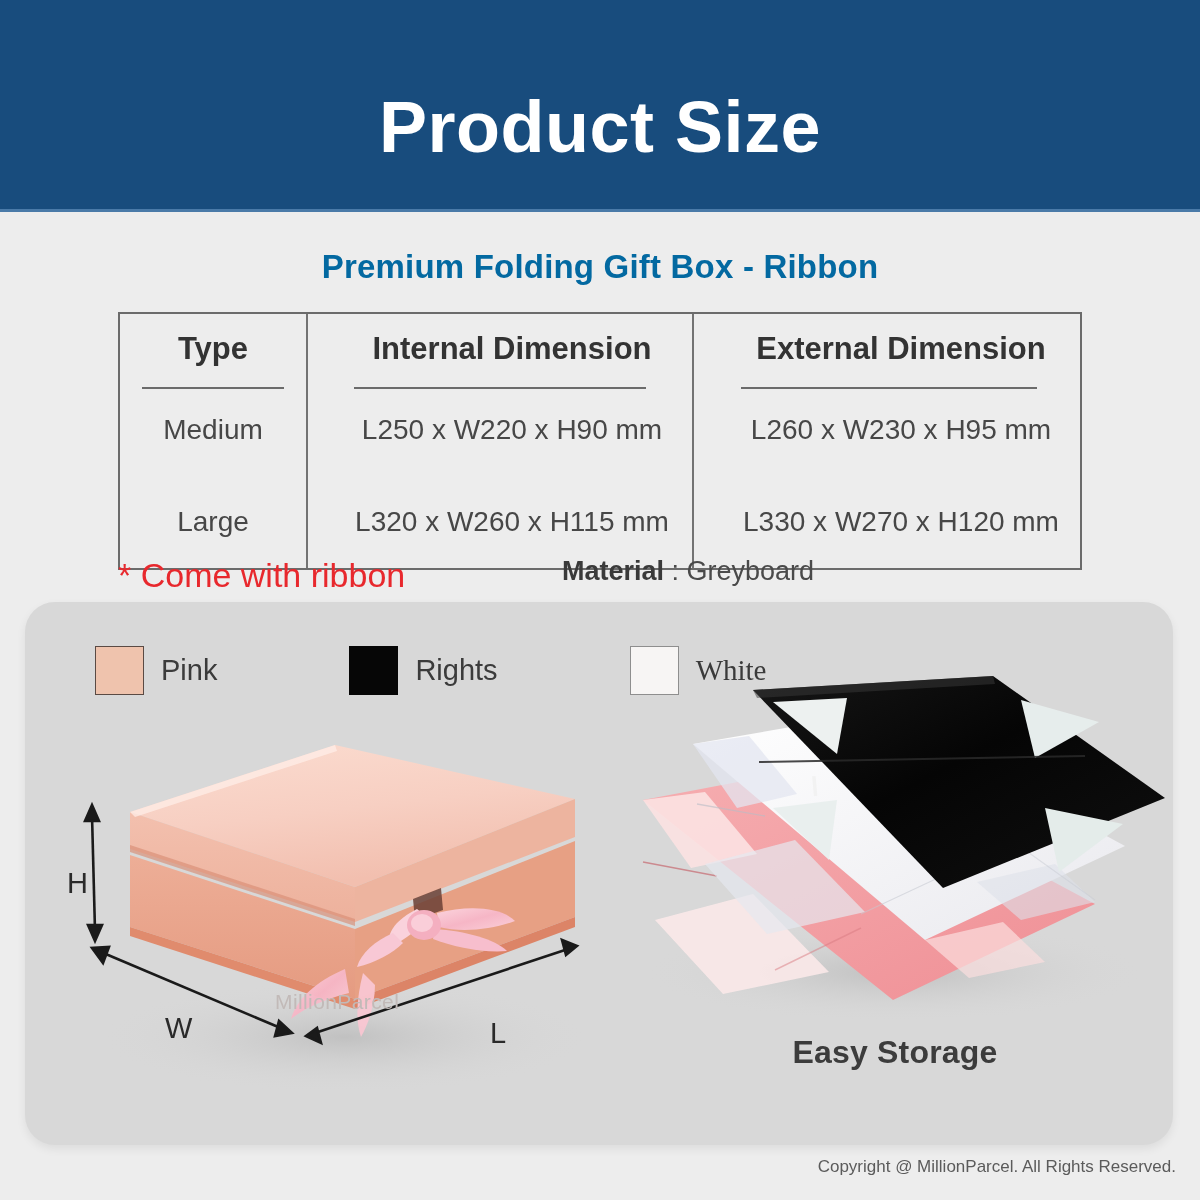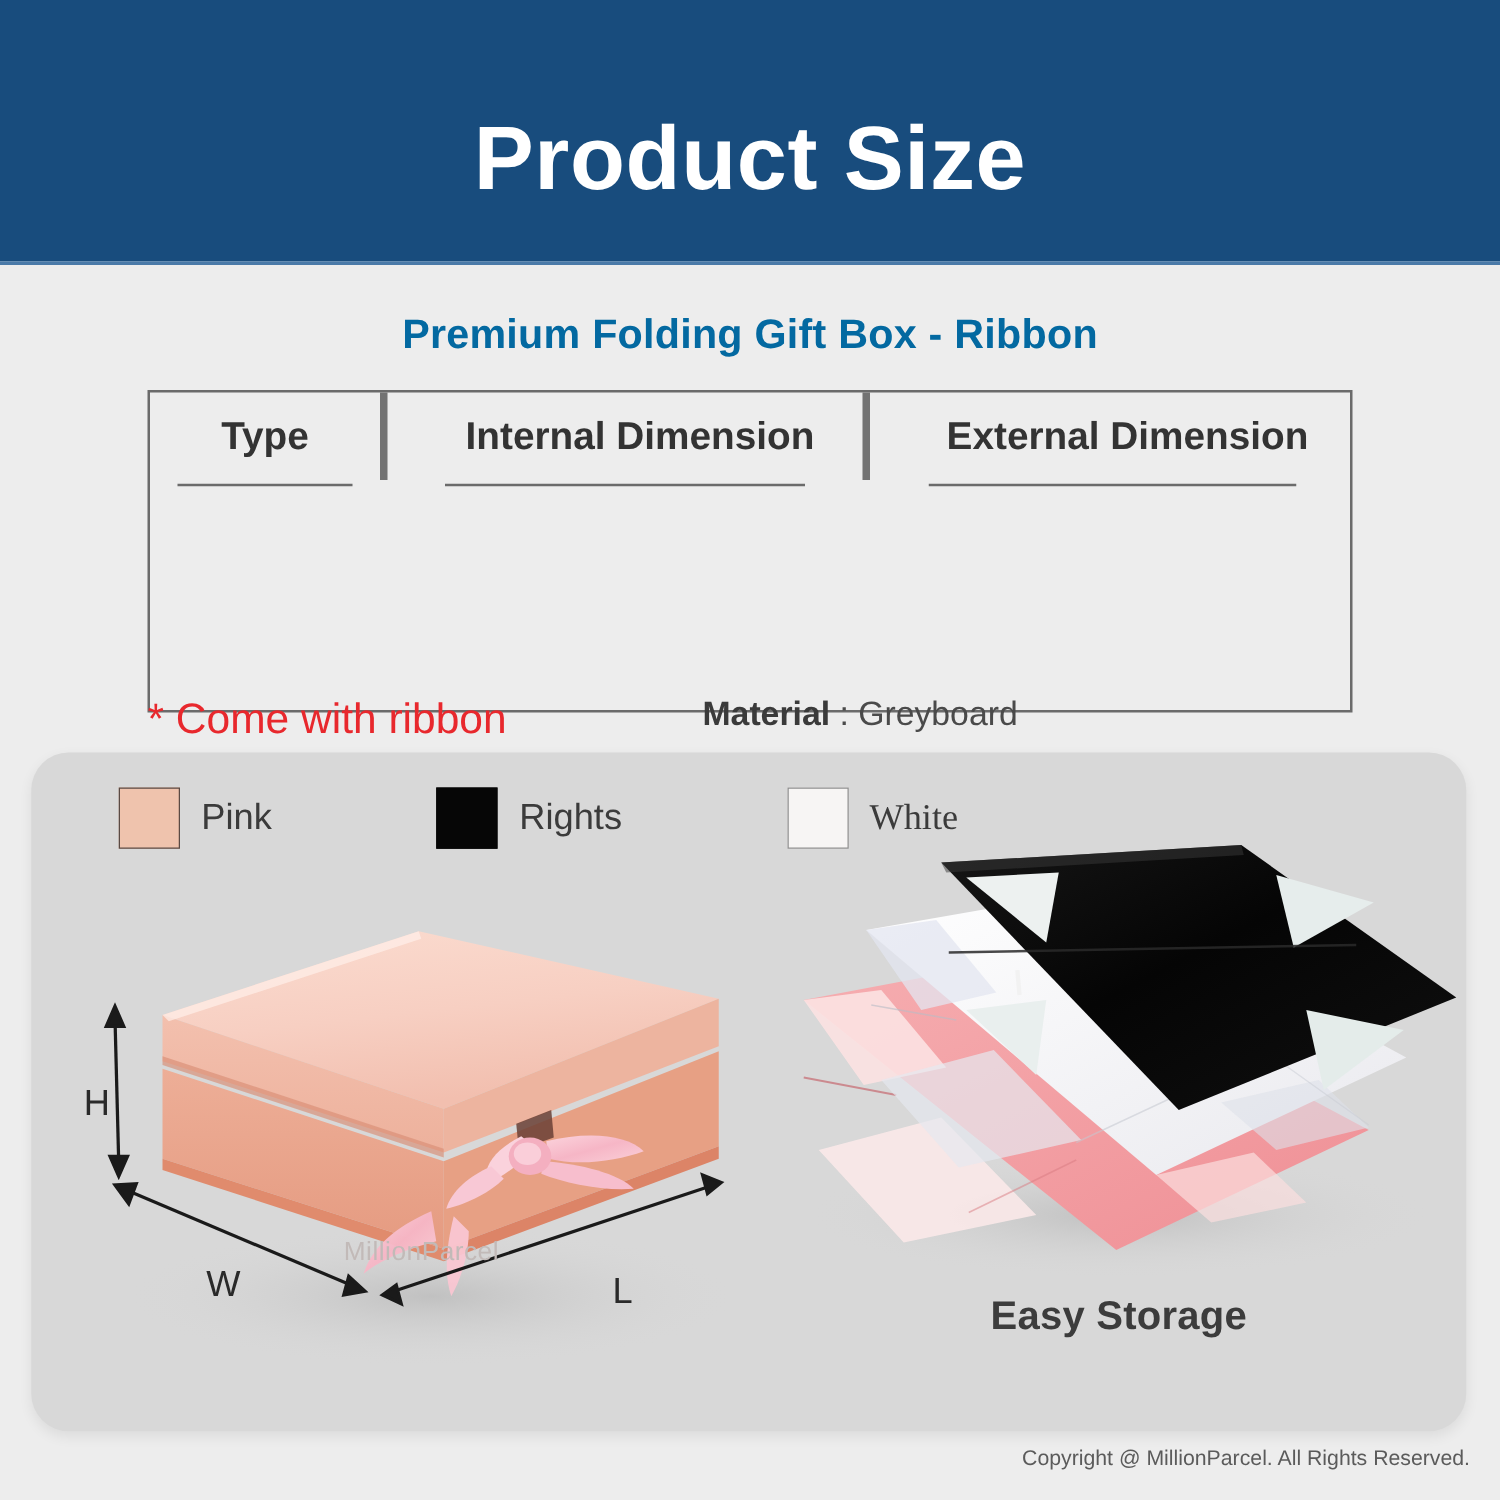--- a/index.html
+++ b/index.html
@@ -96,21 +96,21 @@
     bottom: -5px;
     height: 2px;
     background: #6b6b6b;
   }
   .spec-table td {
     font-size: 28px;
     height: 72px;
     color: #474747;
   }
   .spec-table .divider-col {
-    border-left: 6px solid #737373;
+    border-left: 2px solid #737373;
     padding-left: 24px;
   }
 
   
   .note-ribbon {
     position: absolute;
     left: 118px;
     top: 556px;
     font-size: 34px;
     color: #e8282d;
@@ -137,21 +137,21 @@
     background: #d8d8d8;
     border-radius: 30px;
     box-shadow: 0 4px 10px rgba(0,0,0,0.07);
     overflow: hidden;
   }
 
   
   .legend {
     position: absolute;
     left: 70px;
-    top: 28px;
+    top: 44px;
     display: flex;
     align-items: flex-end;
   }
   .legend-item {
     display: flex;
     align-items: center;
     margin-right: 132px;
   }
   .legend-item:last-child { margin-right: 12px; font-family: Liberation Serif, serif; }
   .swatch {
@@ -255,20 +255,30 @@
           <span>Internal Dimension</span>
           <span class="hrule"></span>
         </th>
         <th class="divider-col">
           <span>External Dimension</span>
           <span class="hrule"></span>
         </th>
       </tr>
     </thead>
     <tbody>
+      <tr>
+        <td>Medium</td>
+        <td class="divider-col">L250 x W220 x H90 mm</td>
+        <td class="divider-col">L260 x W230 x H95 mm</td>
+      </tr>
+      <tr>
+        <td>Large</td>
+        <td class="divider-col">L320 x W260 x H115 mm</td>
+        <td class="divider-col">L330 x W270 x H120 mm</td>
+      </tr>
     </tbody>
   </table>
 </div>
 
 <div class="note-ribbon">* Come with ribbon</div>
 <div class="note-material">
   <span class="mat-label">Material</span><span> : </span><span>Greyboard</span>
 </div>
 
 <div class="gray-panel">

